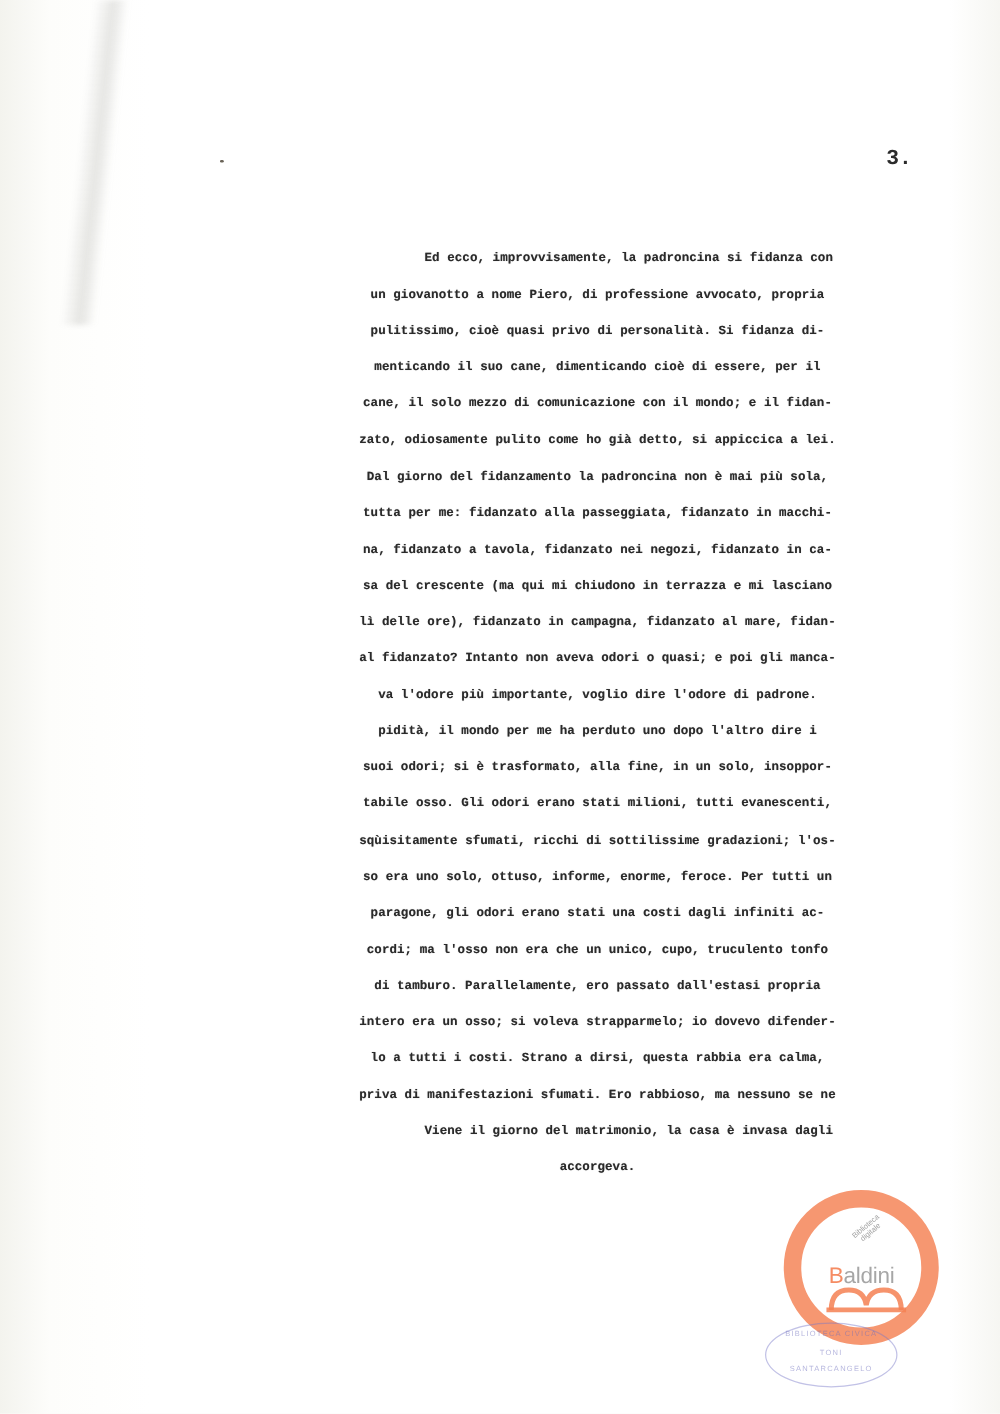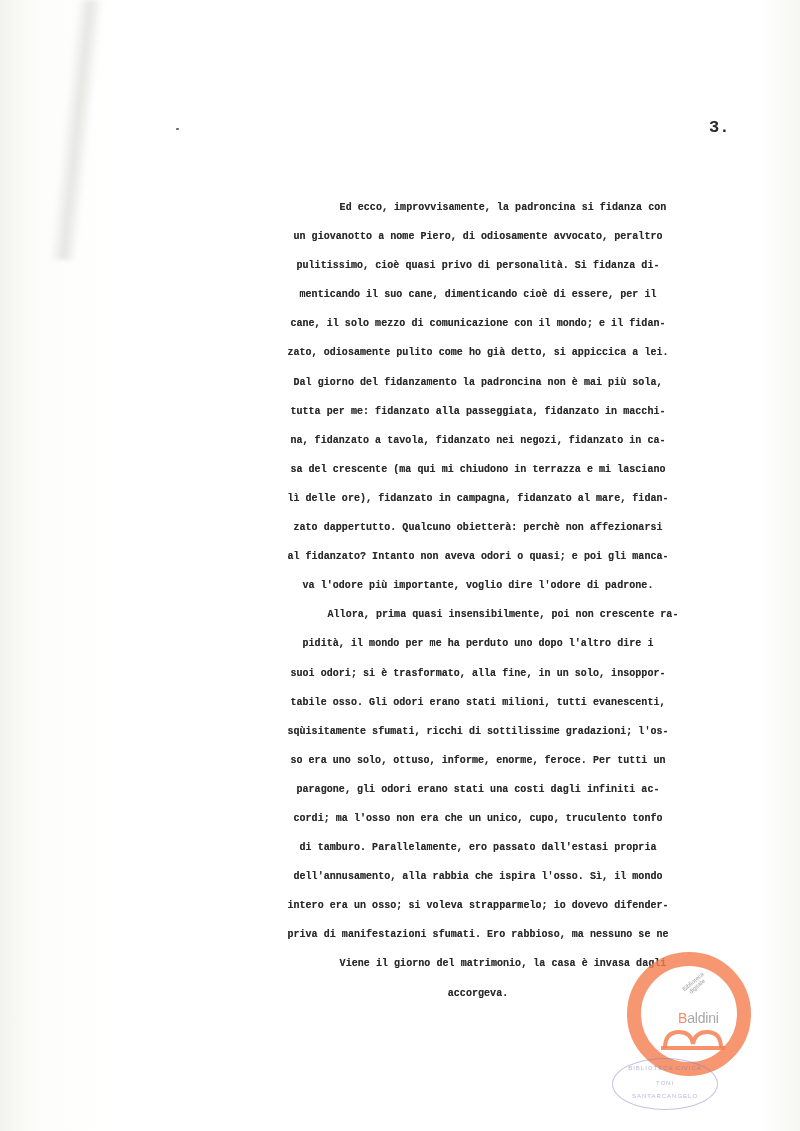--- a/index.html
+++ b/index.html
@@ -80,23 +80,23 @@
       transform: rotate(-40deg);
       transform-origin: center;
       font-family: "Liberation Sans", sans-serif;
       font-size: 6px;
       line-height: 6px;
       color: rgba(130,130,130,0.75);
       text-align: center;
     }
     .wm-name {
       position: absolute;
-      left: 37px; top: 44px;
+      left: 22px; top: 44px;
       font-family: "Liberation Sans", sans-serif;
-      font-size: 14px;
+      font-size: 18px;
       color: rgba(150,150,150,0.85);
       letter-spacing: -0.2px;
     }
     .wm-name .first {
       color: rgba(244,128,82,0.9);
     }
     .wm-book {
       position: absolute;
       left: 20px; top: 62px;
       width: 64px; height: 22px;
@@ -125,44 +125,42 @@
 <body>
 
 <div class="page">
   <div class="fold-shadow"></div>
   <div class="dot"></div>
 
   <div class="page-number">3.</div>
 
   <div class="typescript" id="typescript">
       <div class="line" style="padding-left: 50px;">Ed ecco, improvvisamente, la padroncina si fidanza con</div>
-      <div class="line">un giovanotto a nome Piero, di odiosamente avvocato, peraltro</div>
+      <div class="line">un giovanotto a nome Piero, di professione avvocato, propria</div>
       <div class="line">pulitissimo, cioè quasi privo di personalità. Si fidanza di-</div>
       <div class="line">menticando il suo cane, dimenticando cioè di essere, per il</div>
       <div class="line">cane, il solo mezzo di comunicazione con il mondo; e il fidan-</div>
       <div class="line">zato, odiosamente pulito come ho già detto, si appiccica a lei.</div>
       <div class="line">Dal giorno del fidanzamento la padroncina non è mai più sola,</div>
       <div class="line">tutta per me: fidanzato alla passeggiata, fidanzato in macchi-</div>
       <div class="line">na, fidanzato a tavola, fidanzato nei negozi, fidanzato in ca-</div>
       <div class="line">sa del crescente (ma qui mi chiudono in terrazza e mi lasciano</div>
       <div class="line">lì delle ore), fidanzato in campagna, fidanzato al mare, fidan-</div>
-      <div class="line">zato dappertutto. Qualcuno obietterà: perchè non affezionarsi</div>
       <div class="line">al fidanzato? Intanto non aveva odori o quasi; e poi gli manca-</div>
       <div class="line">va l'odore più importante, voglio dire l'odore di padrone.</div>
-      <div class="line" style="padding-left: 50px;">Allora, prima quasi insensibilmente, poi non crescente ra-</div>
       <div class="line">pidità, il mondo per me ha perduto uno dopo l'altro dire i</div>
       <div class="line">suoi odori; si è trasformato, alla fine, in un solo, insoppor-</div>
       <div class="line">tabile osso. Gli odori erano stati milioni, tutti evanescenti,</div>
       <div class="line">sqùisitamente sfumati, ricchi di sottilissime gradazioni; l'os-</div>
       <div class="line">so era uno solo, ottuso, informe, enorme, feroce. Per tutti un</div>
       <div class="line">paragone, gli odori erano stati una costi dagli infiniti ac-</div>
       <div class="line">cordi; ma l'osso non era che un unico, cupo, truculento tonfo</div>
       <div class="line">di tamburo. Parallelamente, ero passato dall'estasi propria</div>
-      <div class="line">dell'annusamento, alla rabbia che ispira l'osso. Sì, il mondo</div>
       <div class="line">intero era un osso; si voleva strapparmelo; io dovevo difender-</div>
+      <div class="line">lo a tutti i costi. Strano a dirsi, questa rabbia era calma,</div>
       <div class="line">priva di manifestazioni sfumati. Ero rabbioso, ma nessuno se ne</div>
       <div class="line" style="padding-left: 50px;">Viene il giorno del matrimonio, la casa è invasa dagli</div>
       <div class="line">accorgeva.</div>
     </div>
 
   <div class="watermark">
     <div class="wm-inner">
       <div class="wm-small">
         <div>Biblioteca</div>
         <div>digitale</div>

